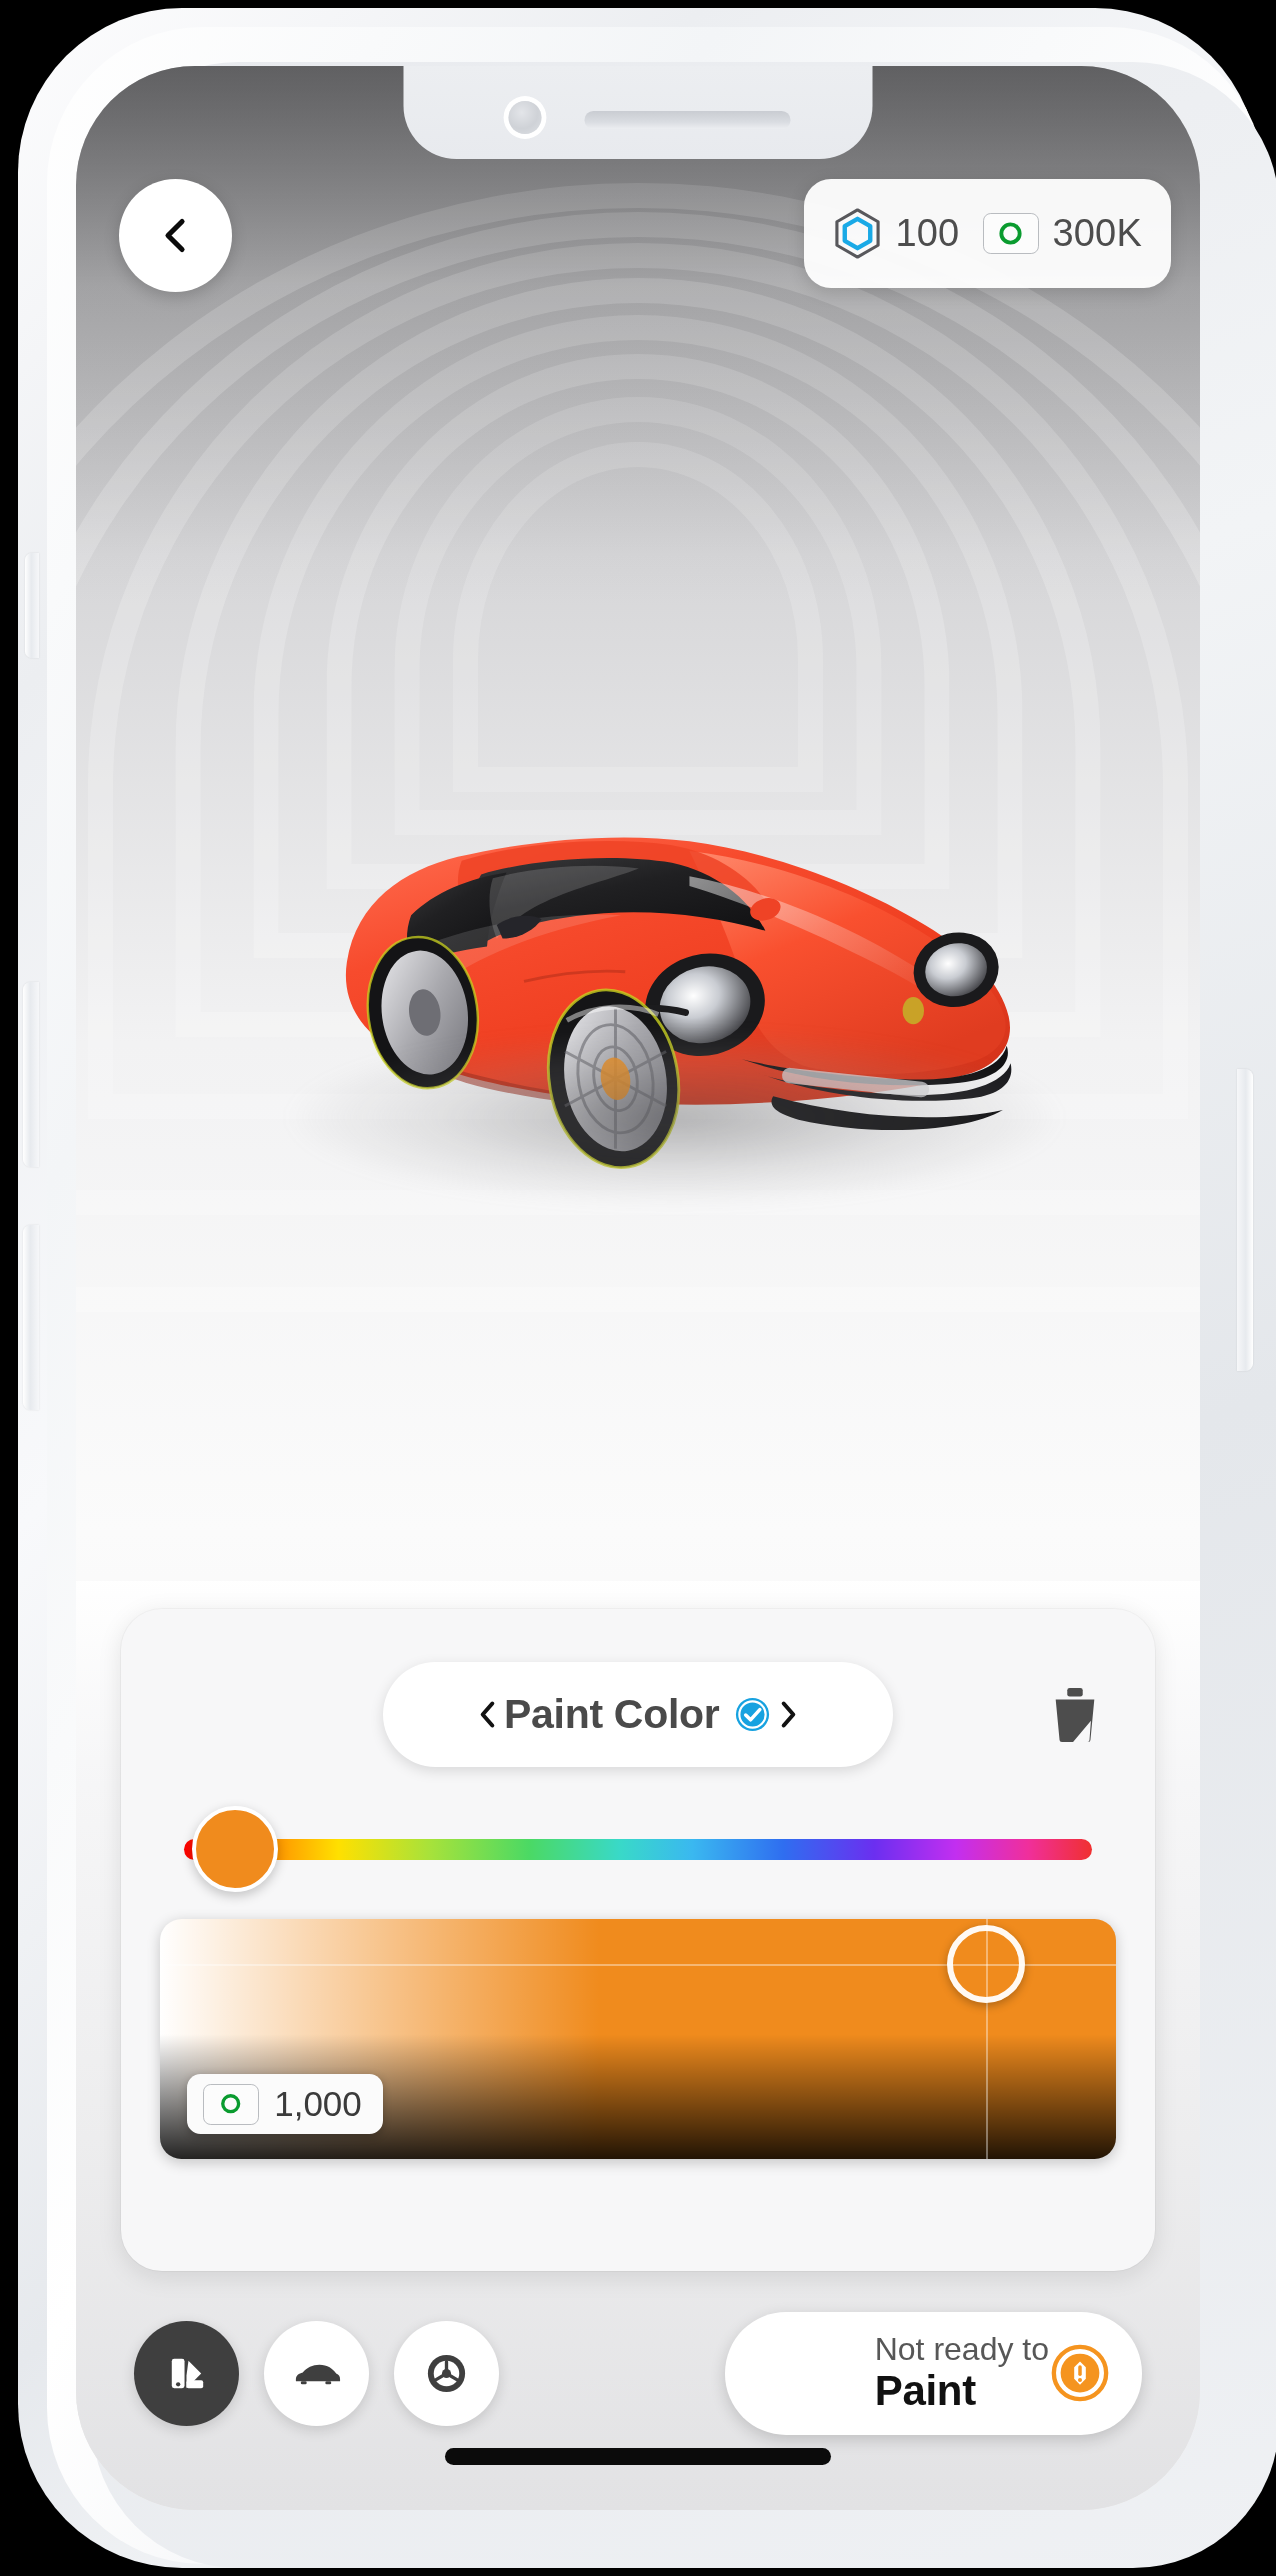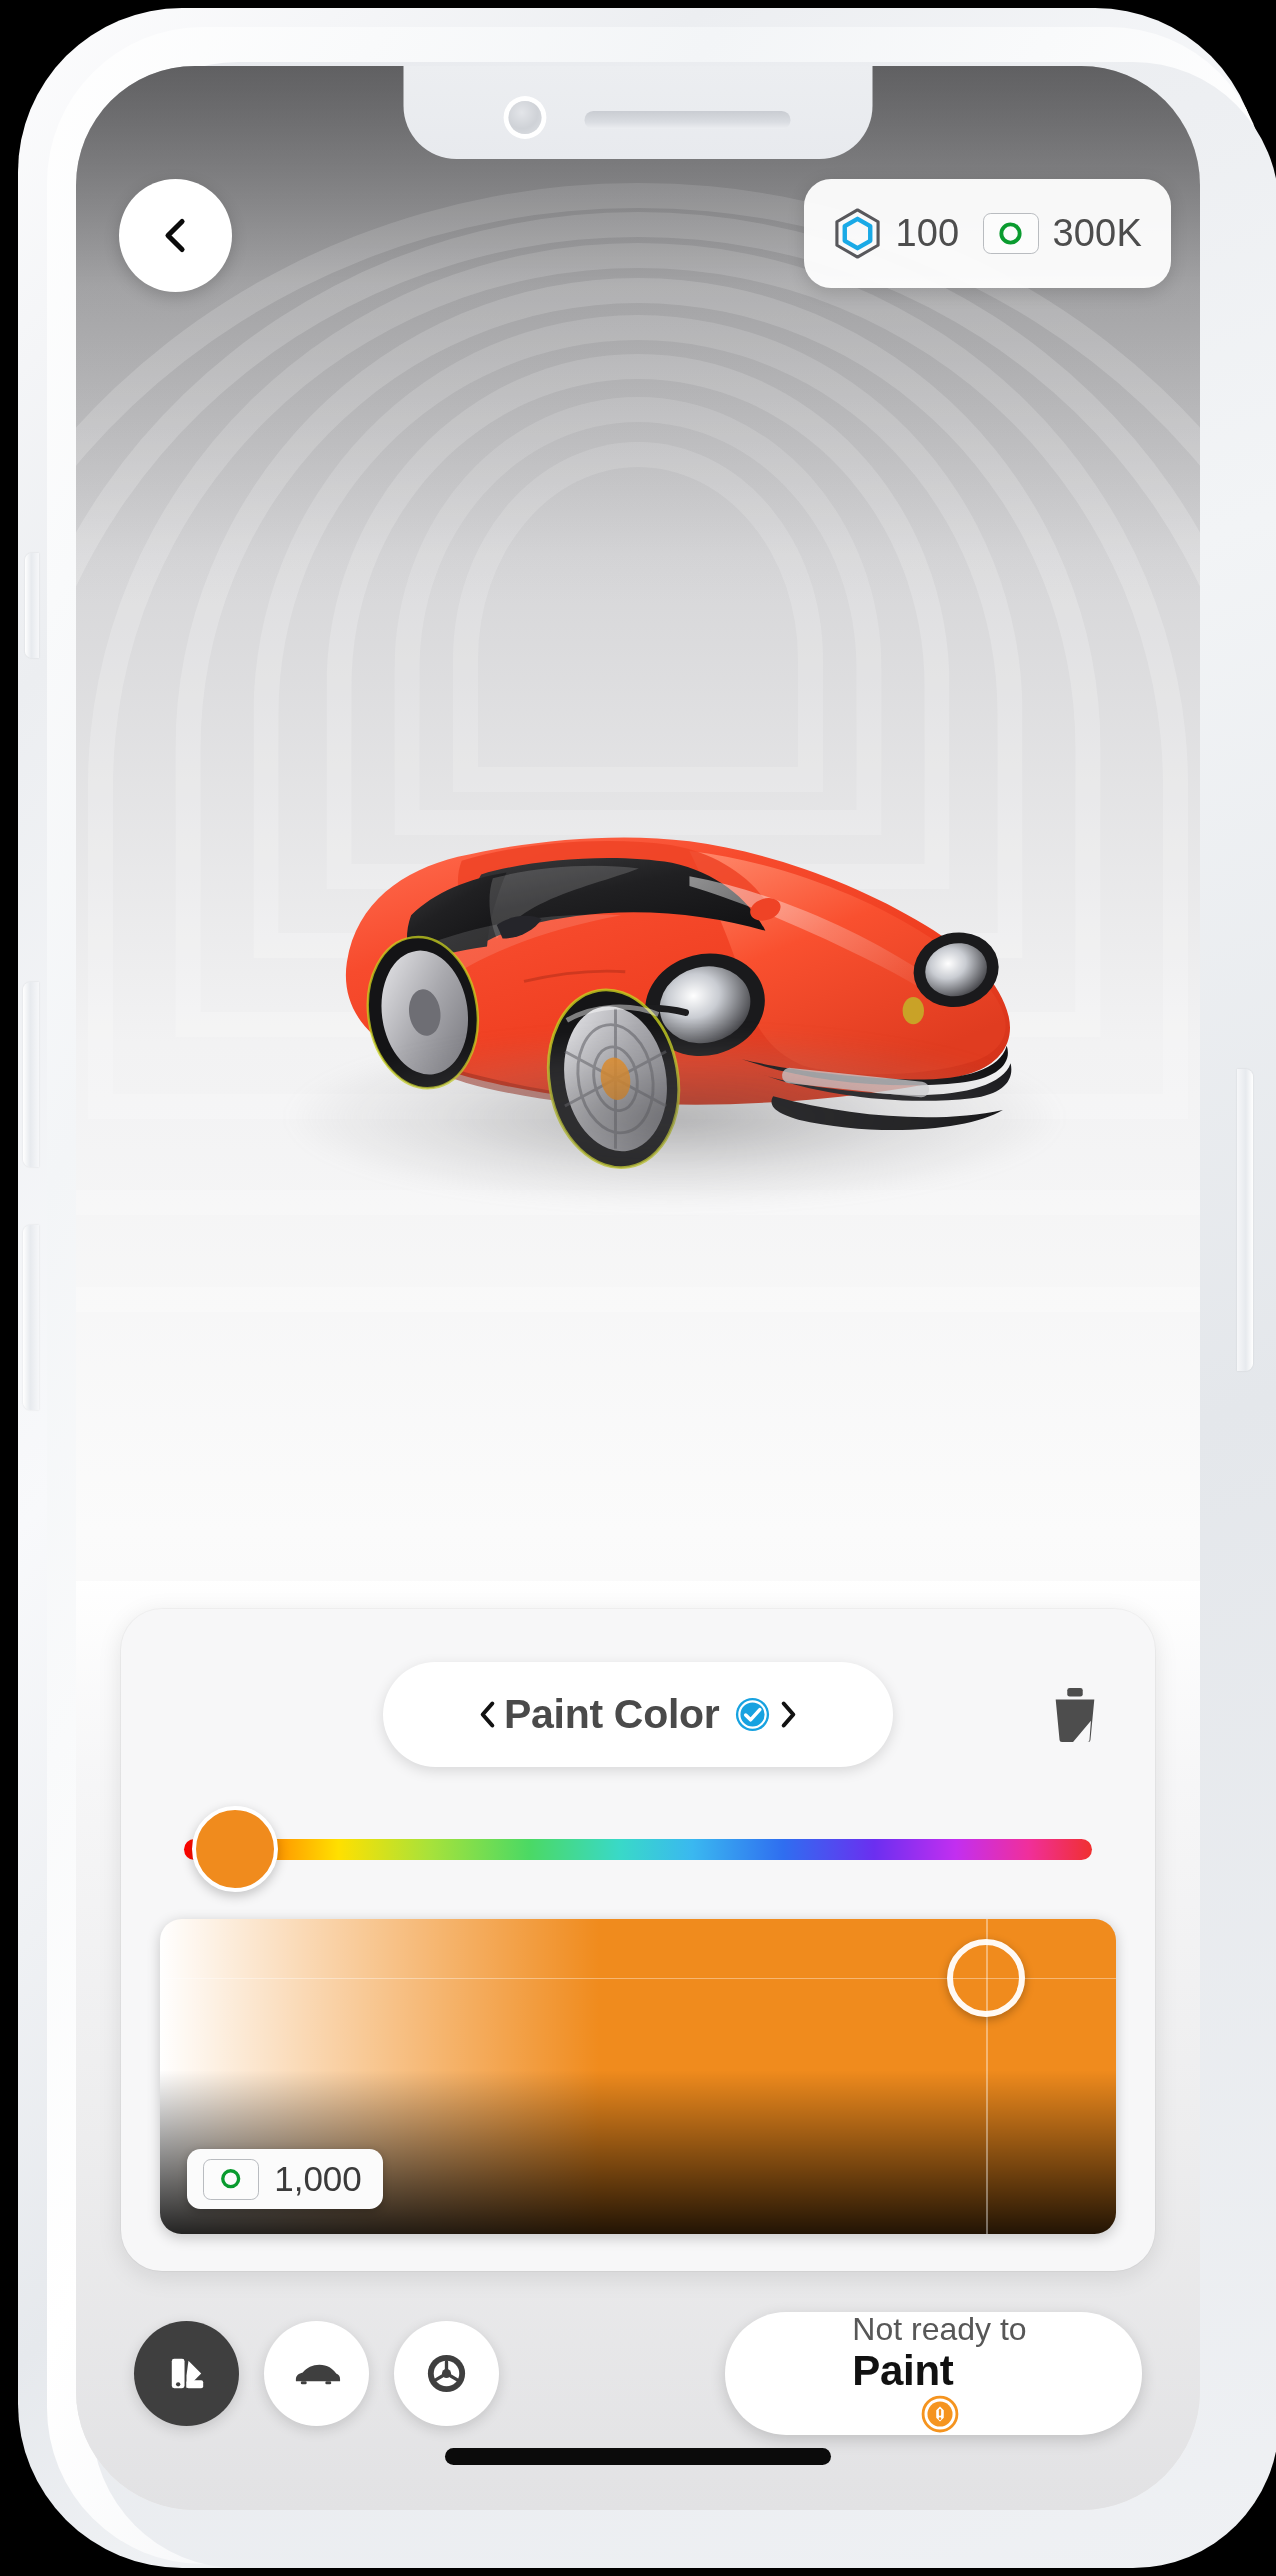--- a/index.html
+++ b/index.html
@@ -281,21 +281,21 @@
     border: 4.9px solid #ffffff;
     box-shadow: 0 3.9px 11.7px rgba(0,0,0,0.22);
     cursor: pointer;
   }
 
   
   .sv-box {
     position: absolute;
     left: 39px; right: 39px;
     top: 310px;
-    height: 315px;
+    height: 240px;
     border-radius: 21.4px;
     overflow: hidden;
     box-shadow: 0 3.9px 13.6px rgba(0,0,0,0.20);
     background:
       linear-gradient(180deg, rgba(0,0,0,0) 48%, rgba(0,0,0,0.86) 100%),
       linear-gradient(90deg, #ffffff 0%, rgba(255,255,255,0) 46%),
       #f08b1d;
     cursor: crosshair;
   }
   .sv-cross-v {
@@ -371,21 +371,20 @@
     min-width: 417px;
     height: 123px;
     background: #ffffff;
     border-radius: 61px;
     box-shadow: 0 4.9px 15.6px rgba(0,0,0,0.16);
     display: flex;
     align-items: center;
     justify-content: flex-end;
     padding: 0 31px 0 43px;
     cursor: pointer;
-    flex-direction: column;
   }
   .submit-text { display: flex; flex-direction: column; justify-content: center; line-height: 1.12; }
   .submit-top  { font-size: 32px; font-weight: 400; color: #575757; white-space: nowrap; }
   .submit-main { font-size: 42px; font-weight: 700; color: #111111; letter-spacing: -0.3px; white-space: nowrap; }
 
   .home-indicator {
     position: absolute;
     left: 50%;
     transform: translateX(-50%);
     bottom: 45px;

